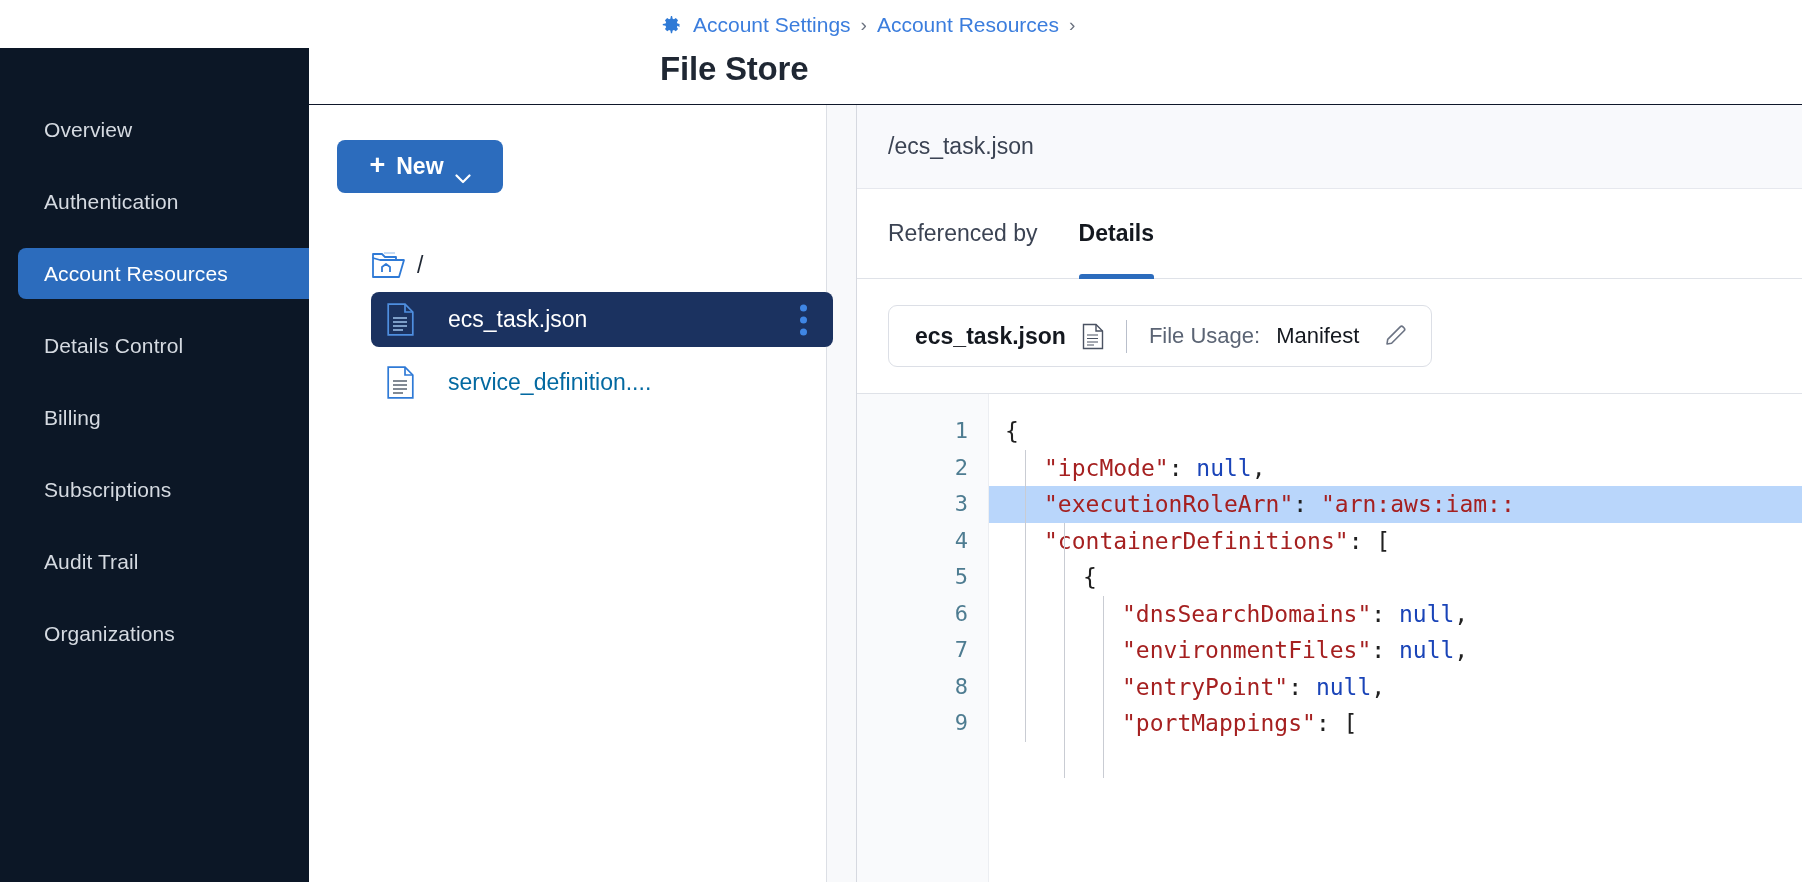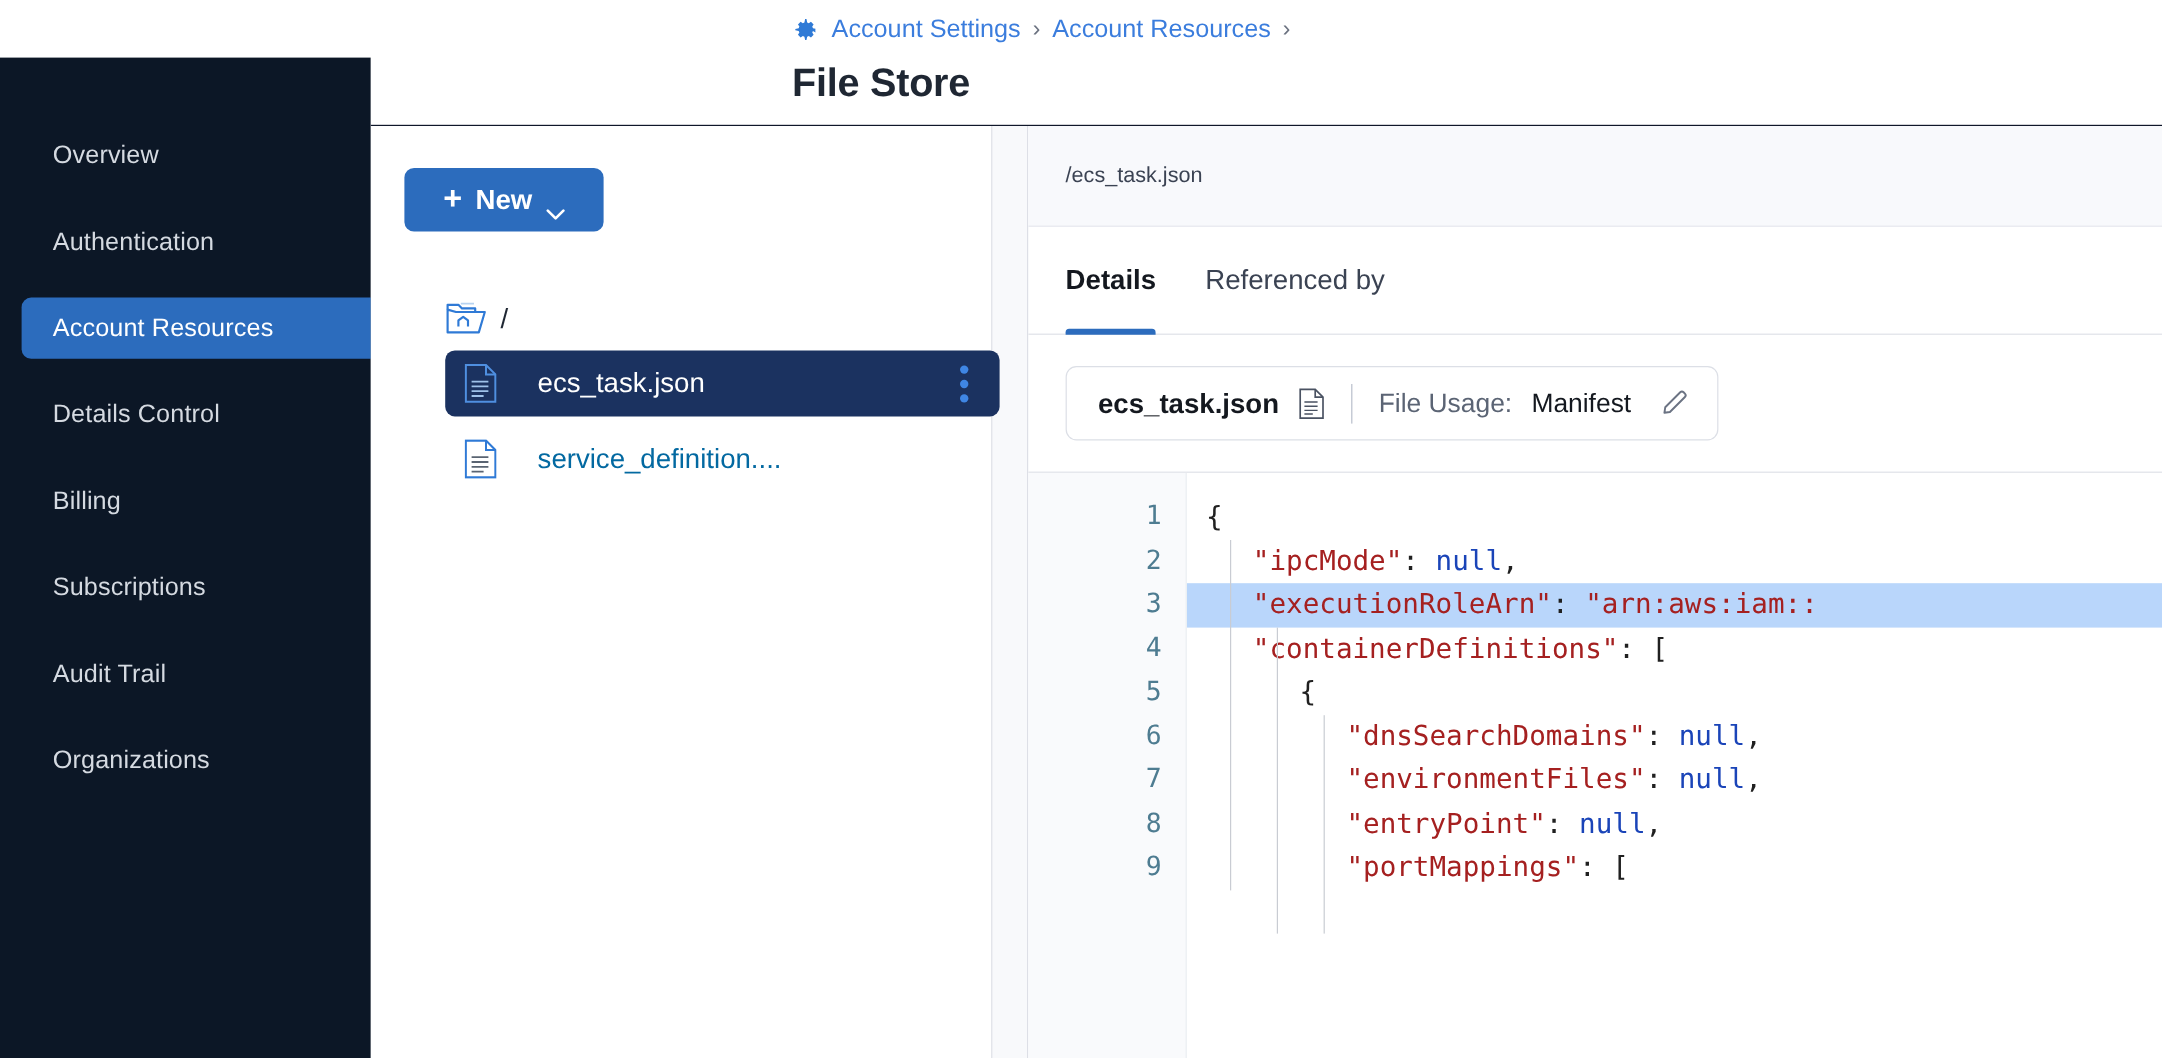--- a/index.html
+++ b/index.html
@@ -119,21 +119,21 @@
   }
 
   
   .detail { flex: 1 1 auto; min-width: 0; display: flex; flex-direction: column; background: #ffffff; }
   .detail-path {
     height: 84px; flex: 0 0 84px;
     background: #f8f9fc;
     border-bottom: 1px solid #e6e8ee;
     display: flex; align-items: center;
     padding-left: 31px;
-    font-size: 18px; color: #3b4353;
+    font-size: 23px; color: #3b4353;
   }
   .tabs {
     height: 90px; flex: 0 0 90px;
     display: flex; align-items: center; gap: 41px;
     padding-left: 31px;
     border-bottom: 1px solid #dfe2e8;
   }
   .tab {
     font-size: 23px; color: #3b4353; cursor: pointer; height: 90px;
     display: flex; align-items: center; white-space: nowrap;
@@ -308,25 +308,25 @@
             </div>
         </div>
       </div>
 
       <div class="splitter"></div>
 
       <div class="detail">
         <div class="detail-path">/ecs_task.json</div>
 
         <div class="tabs" id="tabs">
+            <div class="tab">
+              <span>Referenced by</span>
+            </div>
             <div class="tab active">
               <span>Details</span>
-            </div>
-            <div class="tab">
-              <span>Referenced by</span>
             </div>
           </div>
 
         <div class="usage-wrap">
           <div class="usage-card">
             <span class="usage-name">ecs_task.json</span>
             <span class="doc-ic">
               <svg viewBox="0 0 22 27" width="22" height="27">
                 <path d="M1.5 1.5 H14 L20.5 8 V25.5 H1.5 Z" fill="none" stroke="#4a5262" stroke-width="1.4"></path>
                 <path d="M14 1.5 V8 H20.5" fill="none" stroke="#4a5262" stroke-width="1.4"></path>

